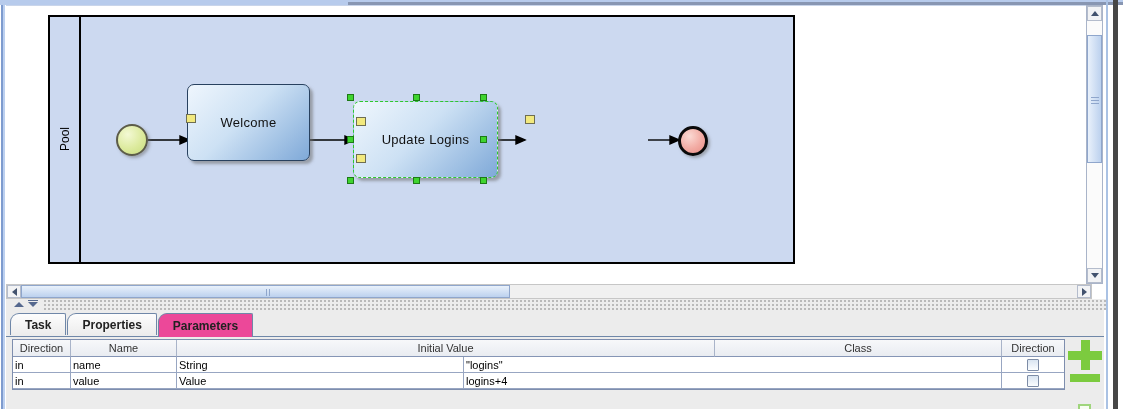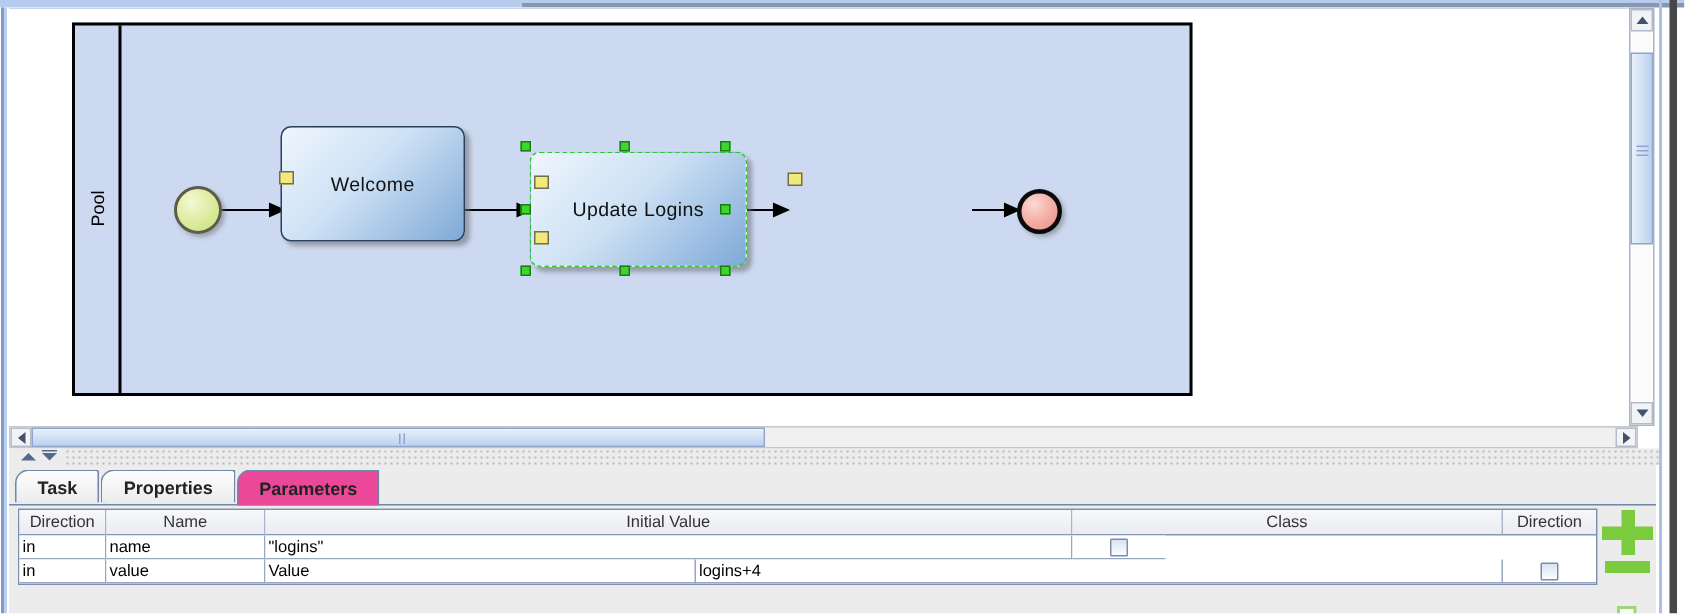--- a/index.html
+++ b/index.html
@@ -230,20 +230,21 @@
       <div class="trow">
         <div class="th c0">Direction</div>
         <div class="th c1">Name</div>
         <div class="th c3">Initial Value</div>
         <div class="th c2">Class</div>
         <div class="th c4">Direction</div>
       </div>
       <div class="trow">
         <div class="td c0">in</div>
         <div class="td c1">name</div>
+        <div class="td c2">String</div>
         <div class="td c3">"logins"</div>
         <div class="td c4">
           <span class="checkbox"></span>
         </div>
       </div>
       <div class="trow">
         <div class="td c0">in</div>
         <div class="td c1">value</div>
         <div class="td c2">Value</div>
         <div class="td c3">logins+4</div>

